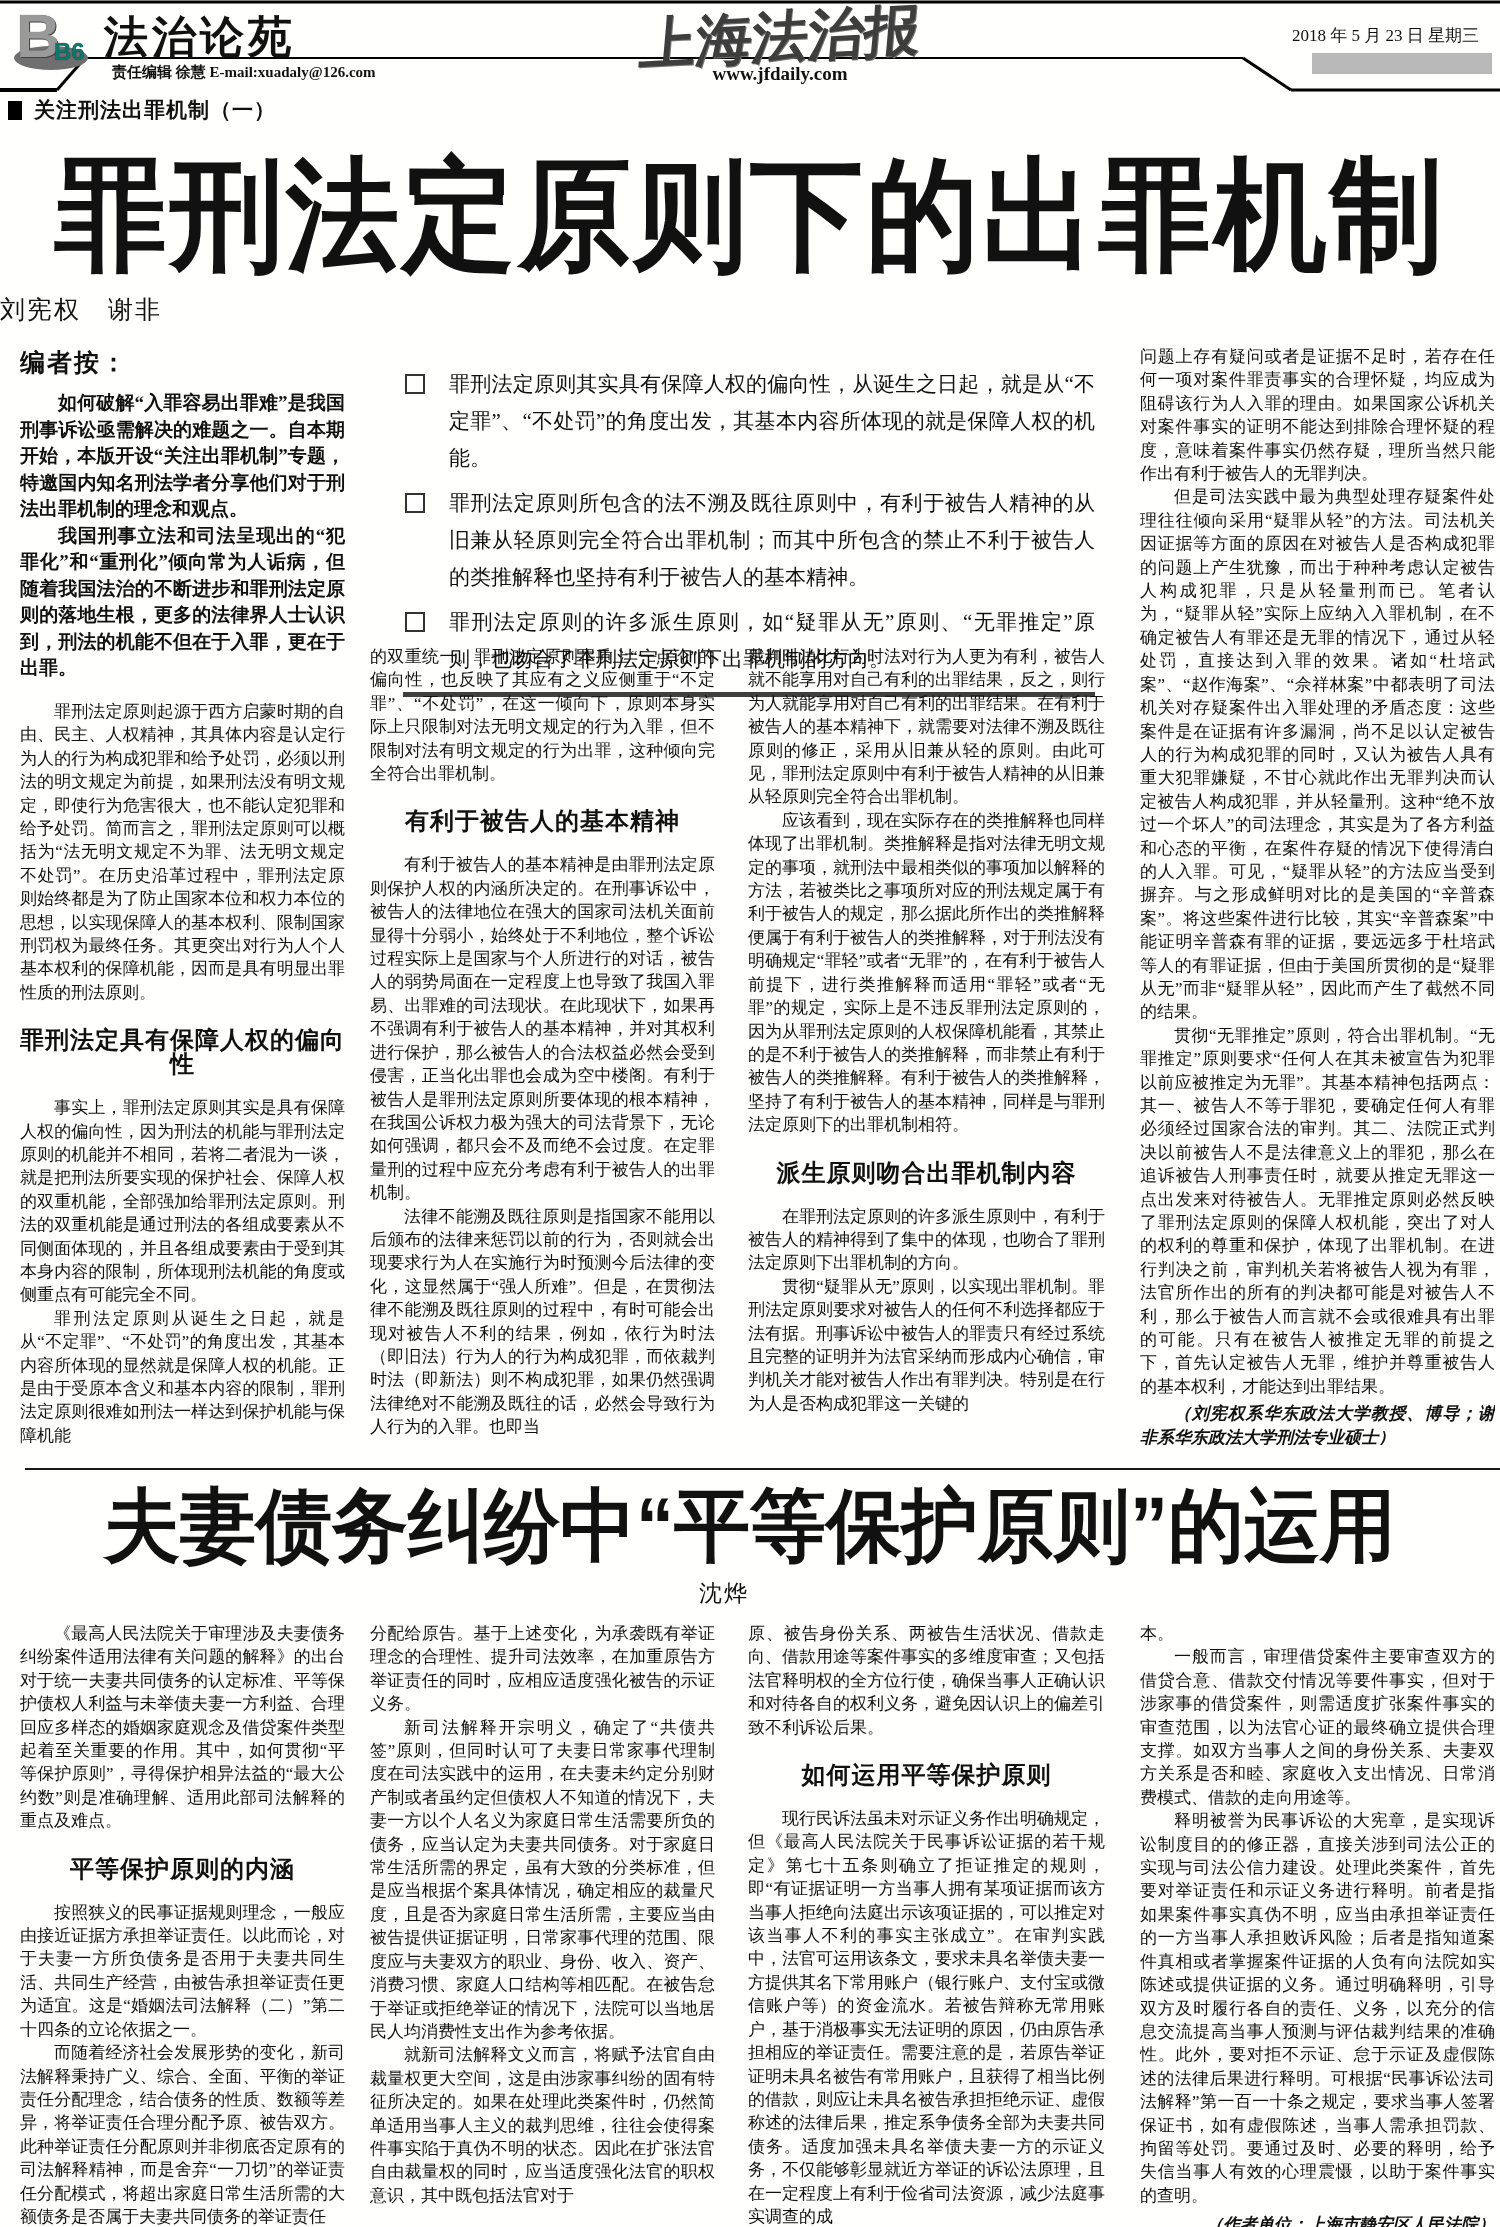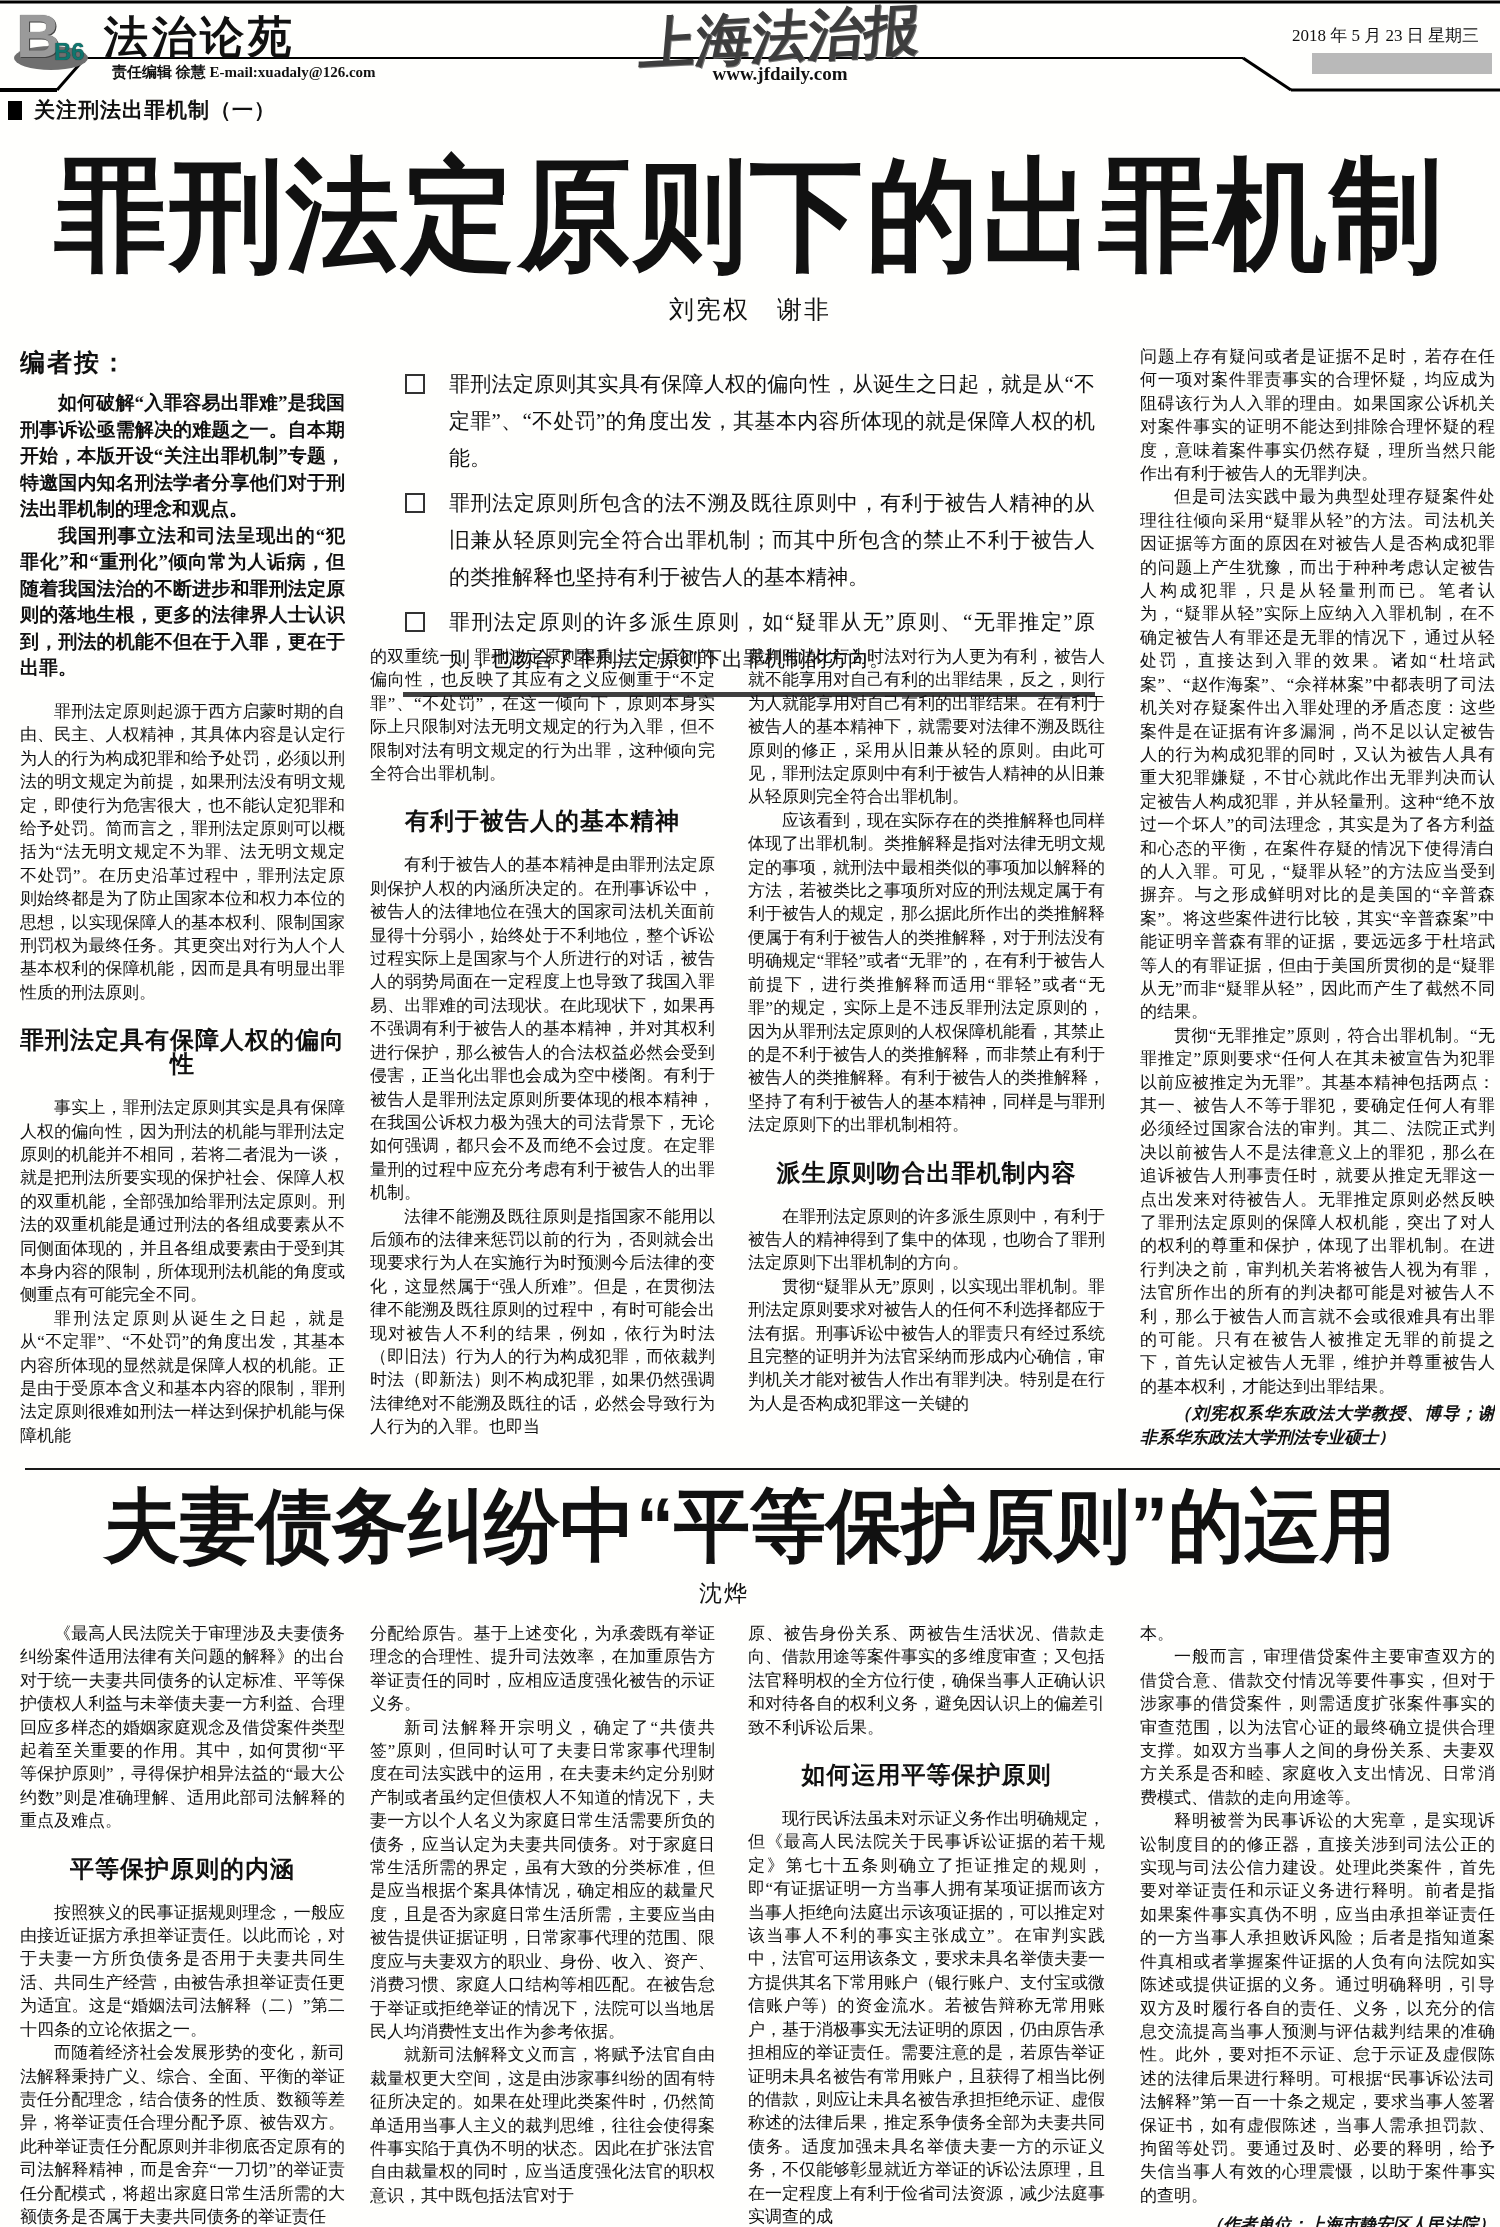--- a/index.html
+++ b/index.html
@@ -23,21 +23,21 @@
   .hdr-date{position:absolute;left:1292px;top:24px;font-size:17px;}
   .hdr-graybar{position:absolute;left:1312px;top:53px;width:180px;height:21px;background:#b9b9b9;}
   
   .kicker{position:absolute;left:8px;top:96px;display:flex;align-items:center;gap:12px;}
   .kicker .sq{width:14px;height:19px;background:#000;}
   .kicker .ktext{font-family:"Liberation Sans",sans-serif;font-weight:bold;font-size:21px;letter-spacing:1px;}
   
   .a1-title{position:absolute;left:0;top:146px;width:1500px;text-align:center;
        font-family:"Liberation Sans",sans-serif;font-weight:bold;font-size:113px;line-height:1.15;
        letter-spacing:3px;transform:scaleY(1.08);transform-origin:top;}
-  .a1-byline{position:absolute;left:0;top:293px;width:1500px;text-align:center;
+  .a1-byline{position:absolute;left:0;top:293px;width:1500px;
        font-family:"Liberation Sans",sans-serif;font-size:25px;letter-spacing:2px;}
   
   .bullets{position:absolute;left:403px;top:366px;width:692px;}
   .bullets .bl{position:relative;padding-left:46px;margin-bottom:8px;
        font-size:21px;line-height:37px;text-align:justify;}
   .bullets .bsq{position:absolute;left:2px;top:8px;width:16px;height:16px;border:2px solid #333;background:#fff;}
   .bullets .brule{margin-top:14px;height:5px;background:#3f3f3f;}
   
   .col{position:absolute;text-align:justify;font-size:17px;line-height:23.4px;overflow:hidden;}
   .col p{margin:0;text-indent:2em;}

